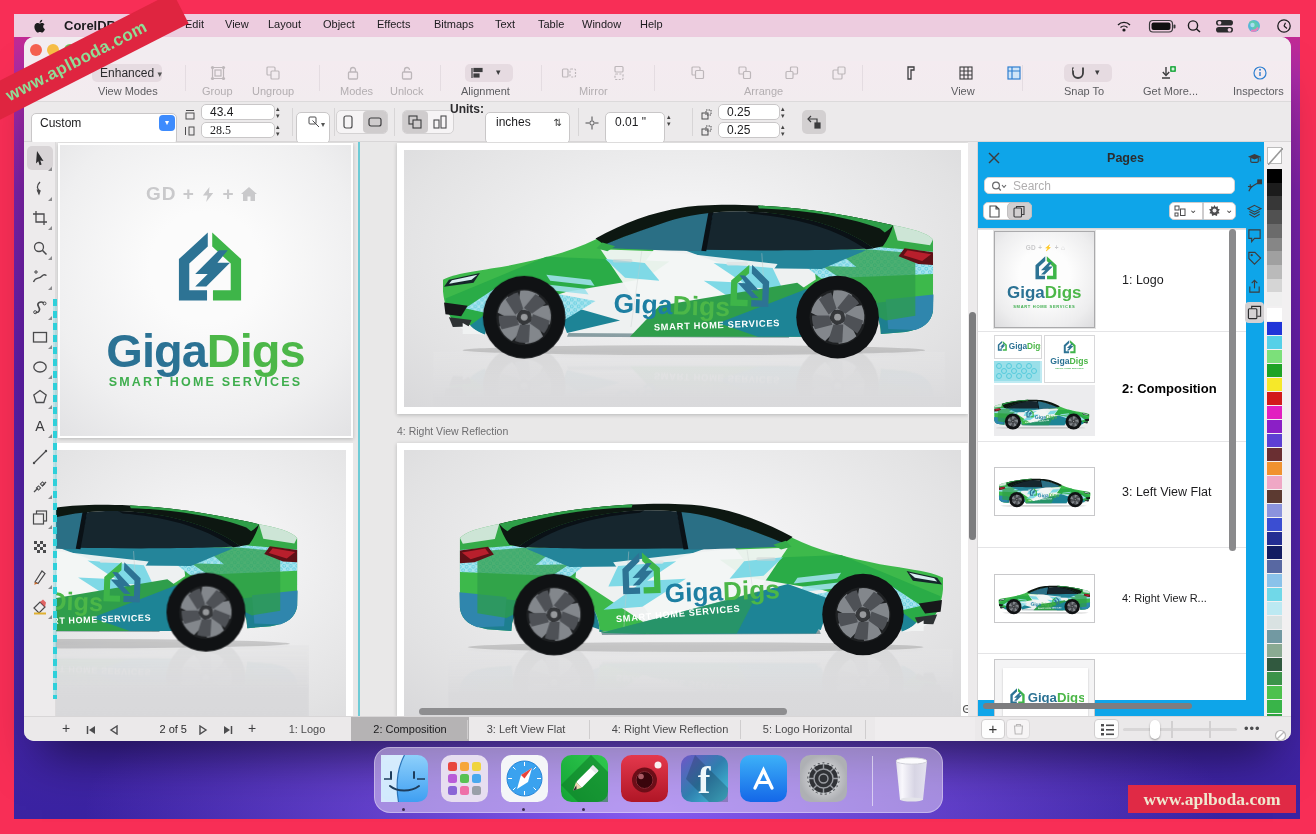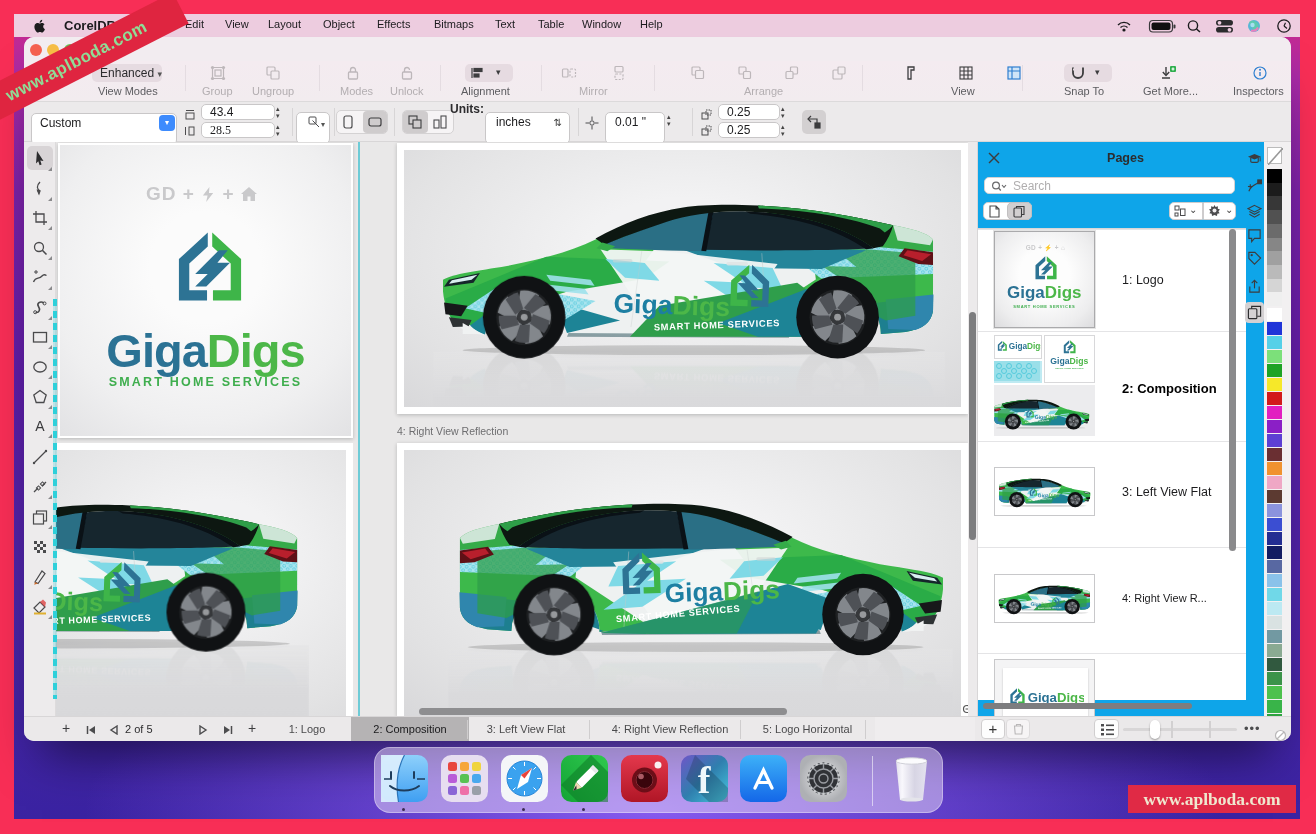--- a/index.html
+++ b/index.html
@@ -854,21 +854,21 @@
     </svg>
   <div id="bottombar" class="abs">
     <div class="abs nvi" style="left:38px;">+</div>
     <svg class="abs nvg" style="left:61px;" viewBox="0 0 12 10">
         <path d="M10 1 L4 5 L10 9 Z" fill="#4c4c4e"></path>
         <line x1="2.5" y1="1" x2="2.5" y2="9" stroke="#4c4c4e" stroke-width="1.5"></line>
       </svg>
     <svg class="abs nvg" style="left:84px;" viewBox="0 0 12 10">
         <path d="M9 1 L3 5 L9 9 Z" fill="none" stroke="#4c4c4e" stroke-width="1.4"></path>
       </svg>
-    <div class="abs" style="left:101px;top:6px;width:62px;text-align:left;font-size:11px;color:#2c2c2e;">2 of 5</div>
+    <div class="abs" style="left:101px;top:6px;width:62px;text-align:right;font-size:11px;color:#2c2c2e;">2 of 5</div>
     <svg class="abs nvg" style="left:173px;" viewBox="0 0 12 10">
         <path d="M3 1 L9 5 L3 9 Z" fill="none" stroke="#4c4c4e" stroke-width="1.4"></path>
       </svg>
     <svg class="abs nvg" style="left:198px;" viewBox="0 0 12 10">
         <path d="M2 1 L8 5 L2 9 Z" fill="#4c4c4e"></path>
         <line x1="9.5" y1="1" x2="9.5" y2="9" stroke="#4c4c4e" stroke-width="1.5"></line>
       </svg>
     <div class="abs nvi" style="left:224px;">+</div>
     <div class="abs tabt" style="left:253px;width:60px;text-align:center;">1: Logo</div>
     <div class="abs" style="left:327px;top:0;width:118px;height:25px;background:#b5b3b4;"></div>

